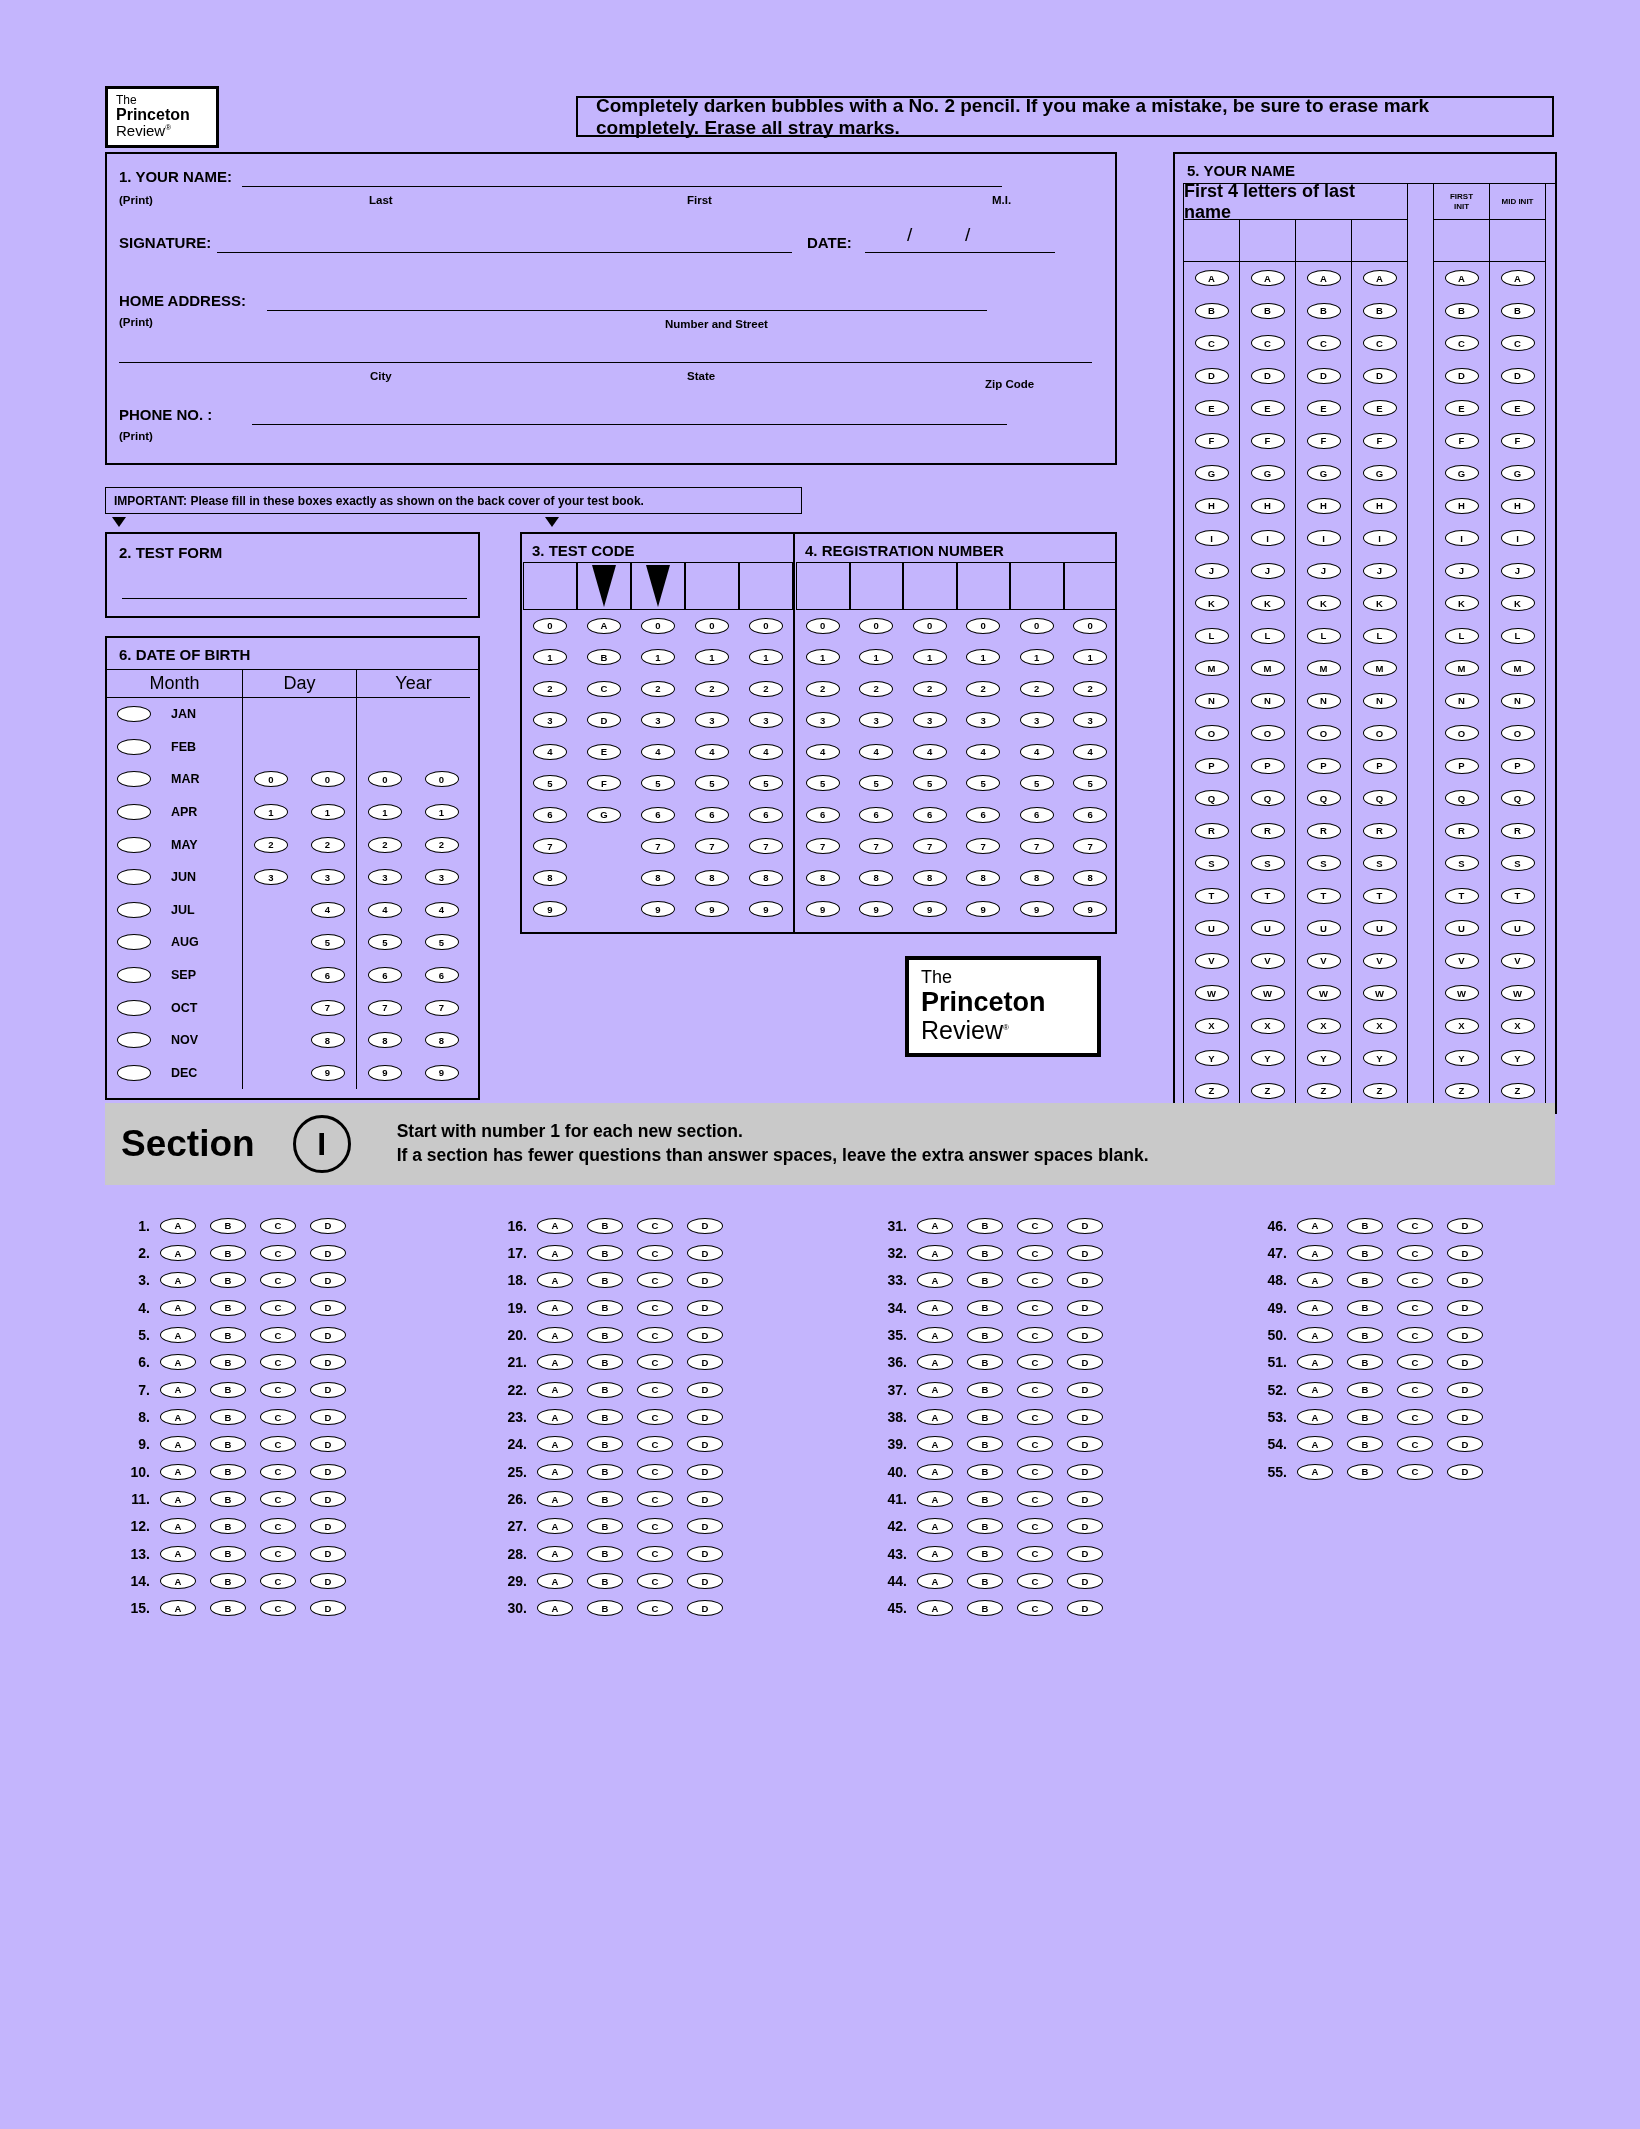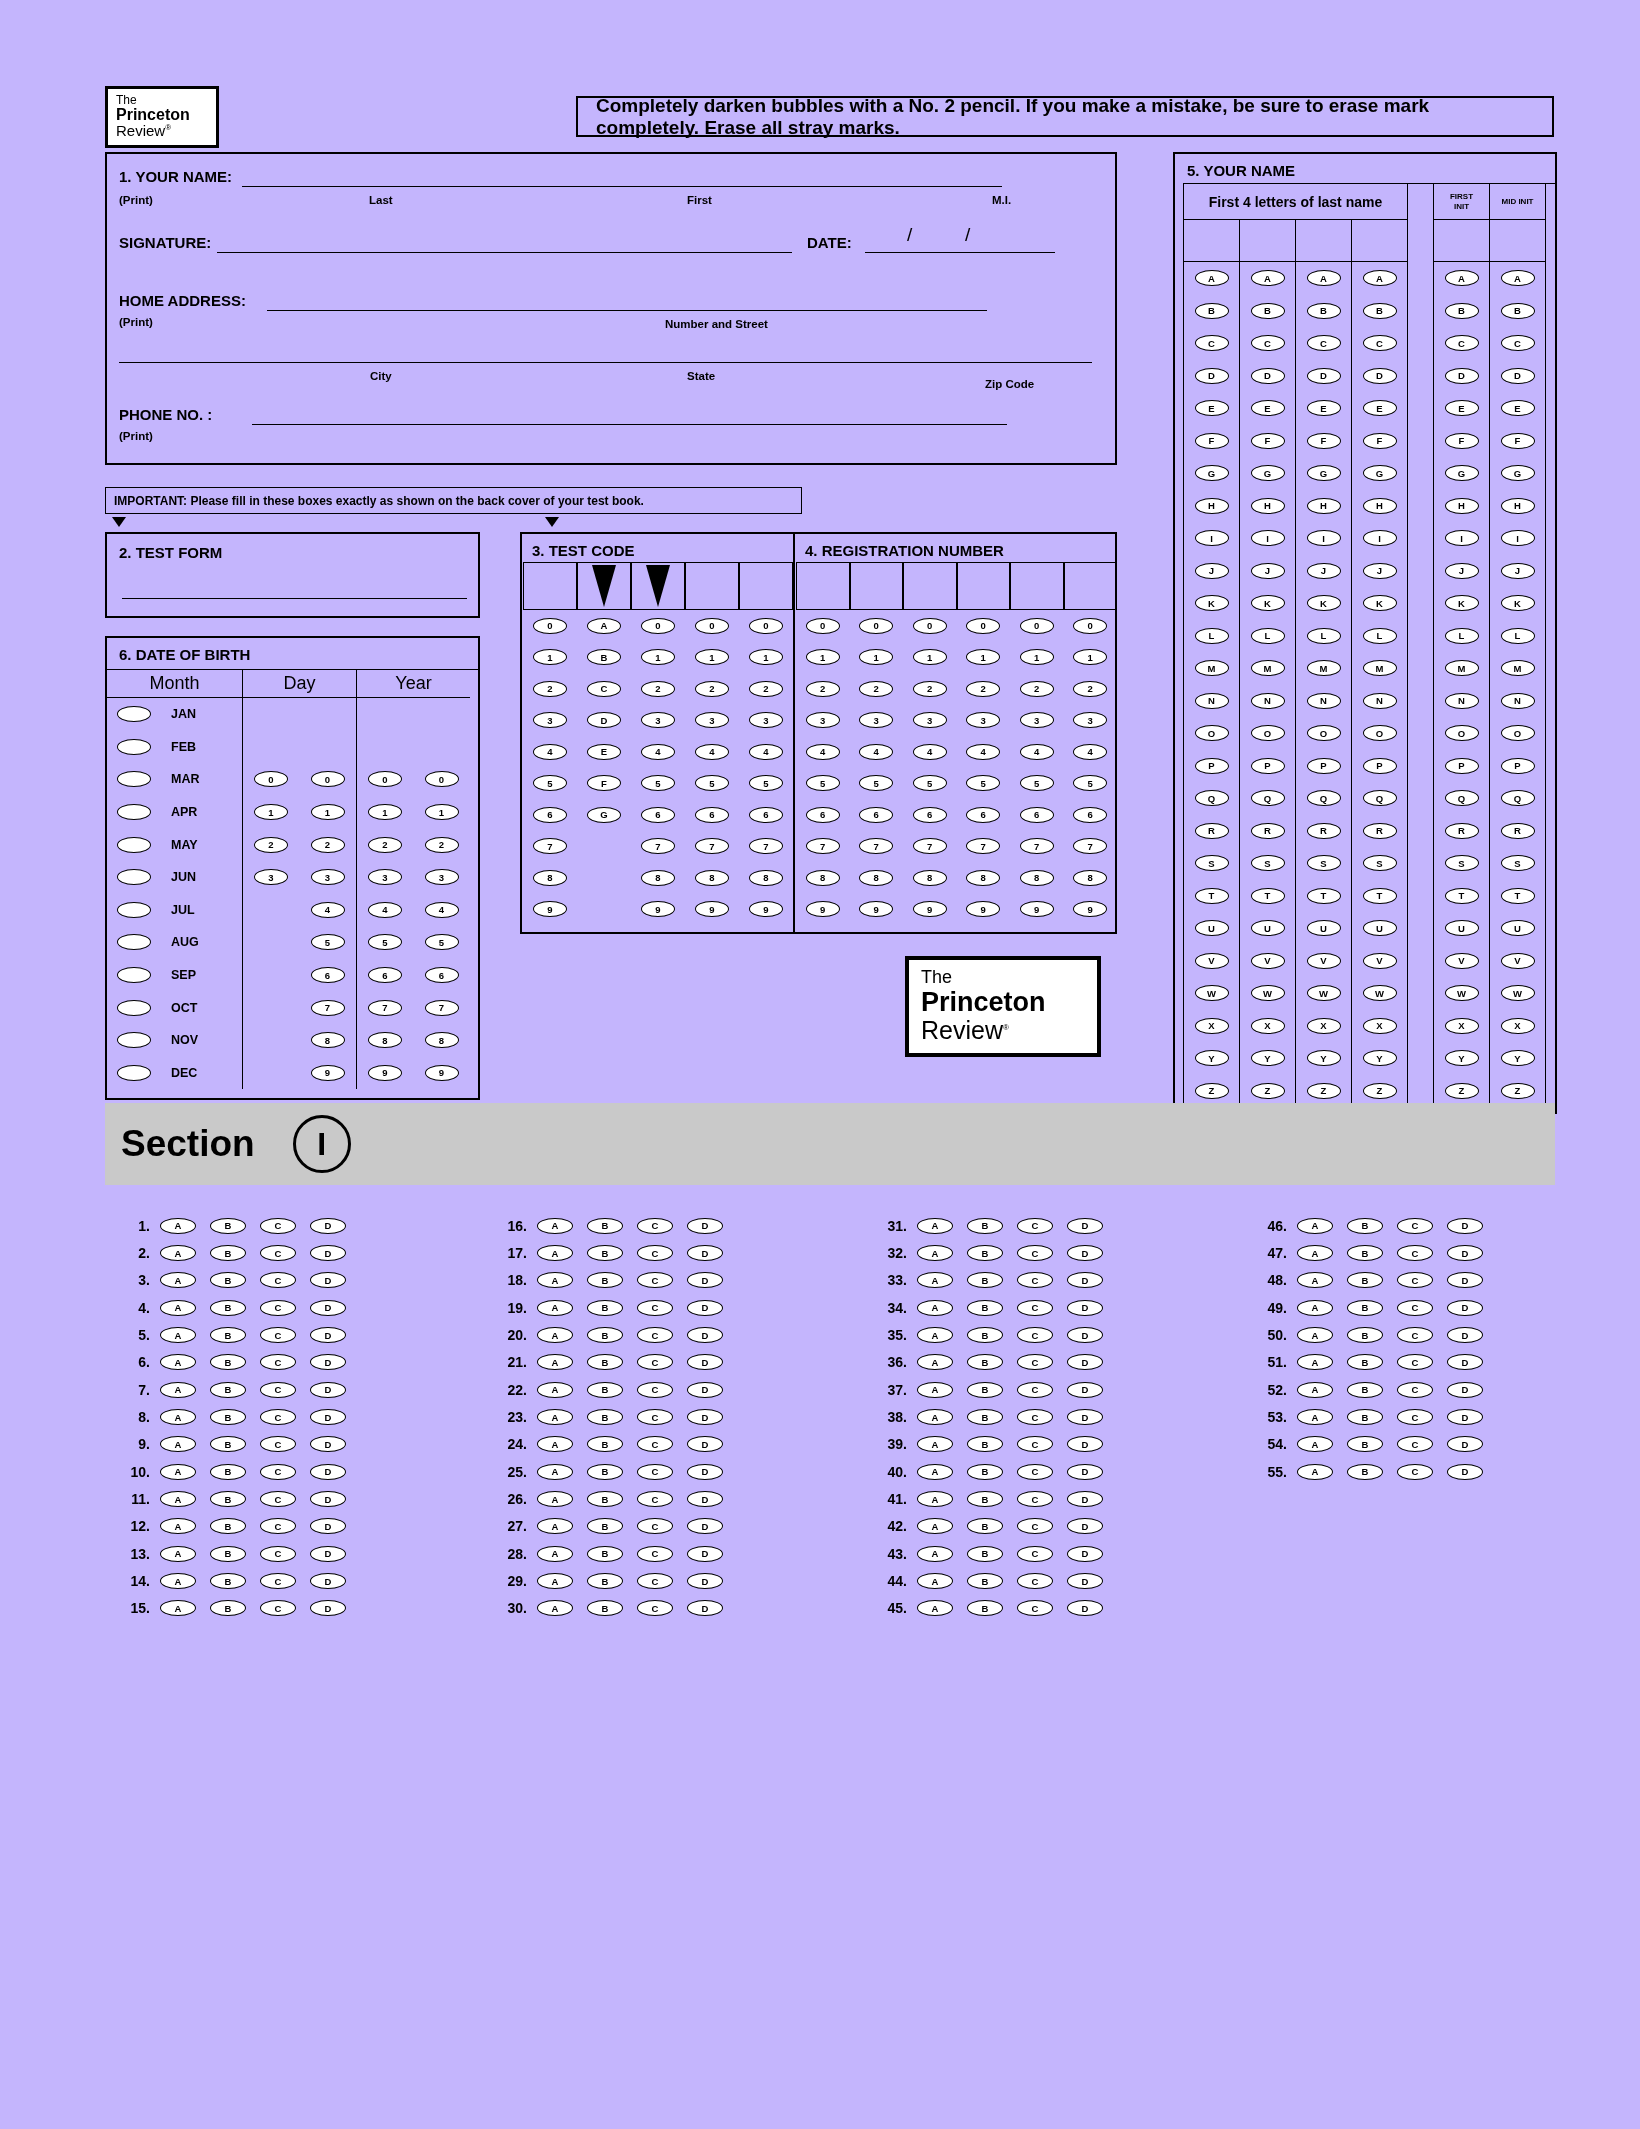--- a/index.html
+++ b/index.html
@@ -71,21 +71,21 @@
   .dob-month { justify-content:flex-start; padding-left:10px; gap:20px; }
   .month-label { font-size:12.5px; font-weight:bold; }
 
   
   .yourname-box { position:absolute; left:1173px; top:152px; width:384px; height:962px; border:2px solid #000; }
   .yn-title { font-size:15px; font-weight:bold; padding:8px 0 4px 12px; }
   #name-grid { display:grid; margin-left:8px; border-left:1px solid #000; border-top:1px solid #000;
     grid-template-columns:56px 56px 56px 56px 26px 56px 56px;
     grid-template-rows:36px 42px repeat(26,32.5px); }
   .ng-cell { display:flex; align-items:center; justify-content:center; border-right:1px solid #000; }
-  .ng-span4 { grid-column:1 / span 4; border-bottom:1px solid #000; font-size:14px; font-weight:bold; }
+  .ng-span4 { grid-column:1 / span 4; border-bottom:1px solid #000; font-size:18px; font-weight:bold; }
   .ng-init { border-bottom:1px solid #000; font-size:8px; font-weight:bold; text-align:center; line-height:1.2; padding:0 8px; }
   .ng-box { border-bottom:1px solid #000; }
 
   
   .section-bar { position:absolute; left:105px; top:1103px; width:1450px; height:82px;
     background:#c9c9c9; display:flex; align-items:center; padding-left:16px; }
   .sec-label { font-size:37px; font-weight:bold; }
   .sec-circle { margin-left:38px; width:58px; height:58px; border:3px solid #000; border-radius:50%;
     display:flex; align-items:center; justify-content:center; font-size:32px; font-weight:bold; flex:none; }
   .sec-text { margin-left:46px; font-size:17.5px; font-weight:bold; line-height:1.35; }
@@ -1187,20 +1187,24 @@
 
   <div class="pr-logo large">
     <div class="l1">The</div>
     <div class="l2">Princeton</div>
     <div class="l3"><span>Review</span><span class="reg">®</span></div>
   </div>
 
   <div class="section-bar">
     <div class="sec-label">Section</div>
     <div class="sec-circle">I</div>
+    <div class="sec-text">
+      <div>Start with number 1 for each new section.</div>
+      <div>If a section has fewer questions than answer spaces, leave the extra answer spaces blank.</div>
+    </div>
   </div>
 
   <div id="answers">
       <div class="ans-col ans-col-0">
         <div class="ans-row">
           <span class="q-num">1.</span>
           <span class="bubble">A</span>
           <span class="bubble">B</span>
           <span class="bubble">C</span>
           <span class="bubble">D</span>

